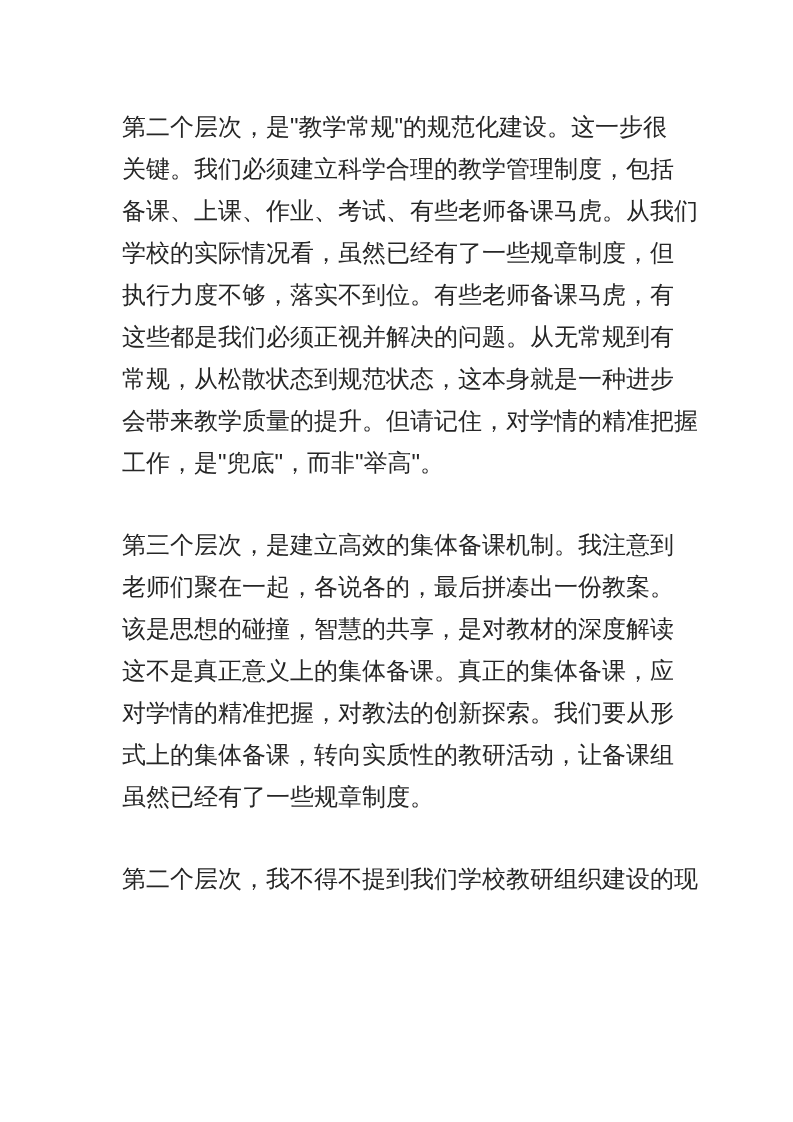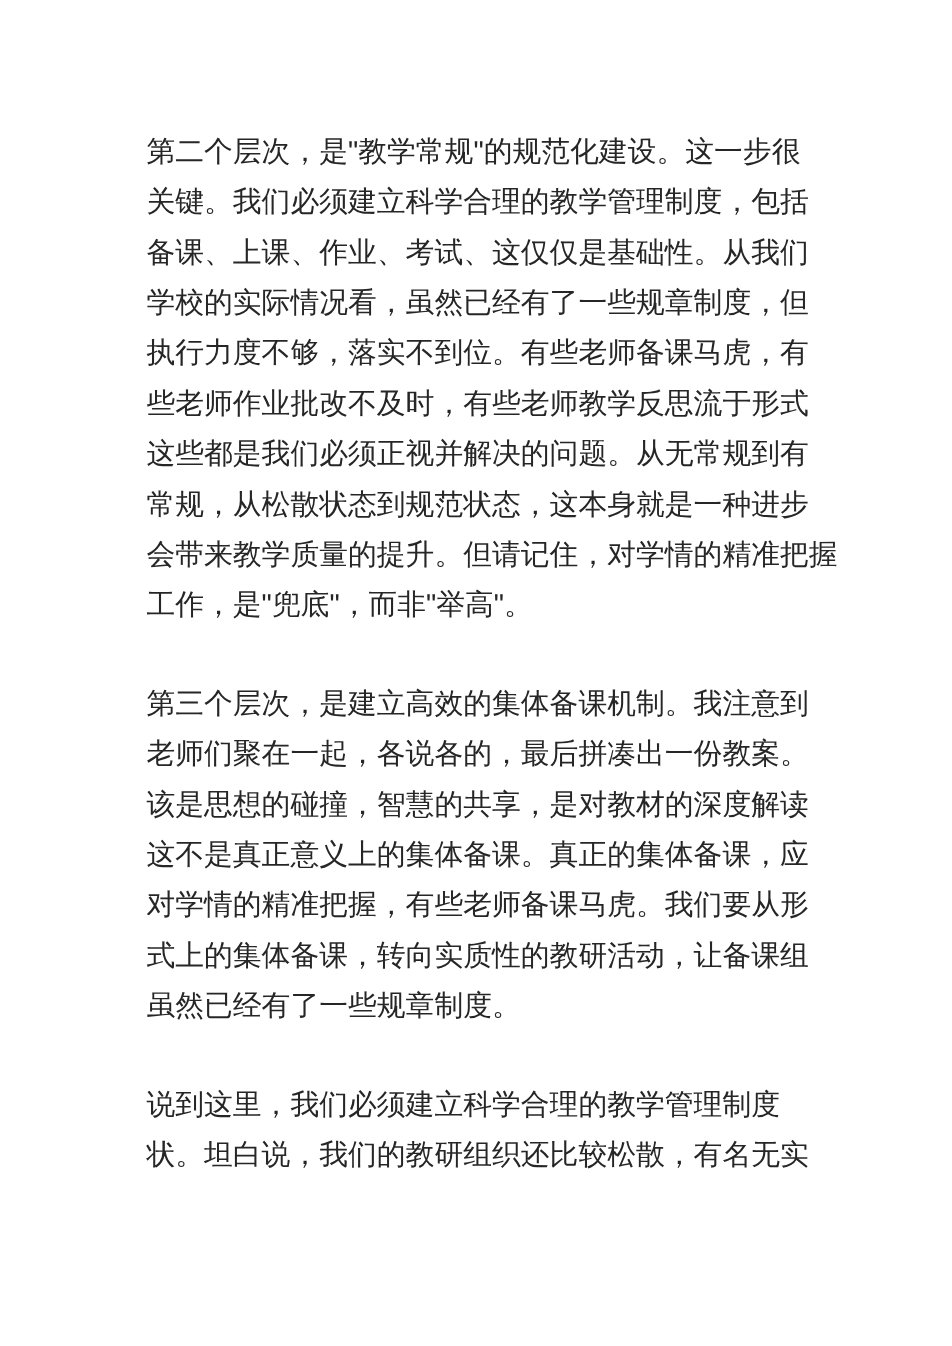--- a/index.html
+++ b/index.html
@@ -44,36 +44,34 @@
 </style>
 </head>
 <body>
 
 <main class="page">
   <article class="doc" style="color: rgb(38, 38, 38);">
 
   <p class="para">
         <span class="line">第二个层次，是"教学常规"的规范化建设。这一步很</span>
         <span class="line">关键。我们必须建立科学合理的教学管理制度，包括</span>
-        <span class="line">备课、上课、作业、考试、这仅仅是基础性。从我们</span>
+        <span class="line">备课、上课、作业、考试、有些老师备课马虎。从我们</span>
         <span class="line">学校的实际情况看，虽然已经有了一些规章制度，但</span>
         <span class="line">执行力度不够，落实不到位。有些老师备课马虎，有</span>
-        <span class="line">些老师作业批改不及时，有些老师教学反思流于形式</span>
         <span class="line">这些都是我们必须正视并解决的问题。从无常规到有</span>
         <span class="line">常规，从松散状态到规范状态，这本身就是一种进步</span>
         <span class="line">会带来教学质量的提升。但请记住，对学情的精准把握</span>
         <span class="line">工作，是"兜底"，而非"举高"。</span>
       </p>
       <p class="para">
         <span class="line">第三个层次，是建立高效的集体备课机制。我注意到</span>
         <span class="line">老师们聚在一起，各说各的，最后拼凑出一份教案。</span>
         <span class="line">该是思想的碰撞，智慧的共享，是对教材的深度解读</span>
         <span class="line">这不是真正意义上的集体备课。真正的集体备课，应</span>
-        <span class="line">对学情的精准把握，有些老师备课马虎。我们要从形</span>
+        <span class="line">对学情的精准把握，对教法的创新探索。我们要从形</span>
         <span class="line">式上的集体备课，转向实质性的教研活动，让备课组</span>
         <span class="line">虽然已经有了一些规章制度。</span>
       </p>
       <p class="para">
-        <span class="line">说到这里，我们必须建立科学合理的教学管理制度</span>
-        <span class="line">状。坦白说，我们的教研组织还比较松散，有名无实</span>
+        <span class="line">第二个层次，我不得不提到我们学校教研组织建设的现</span>
       </p>
     </article>
 </main>
 
 </body></html>

